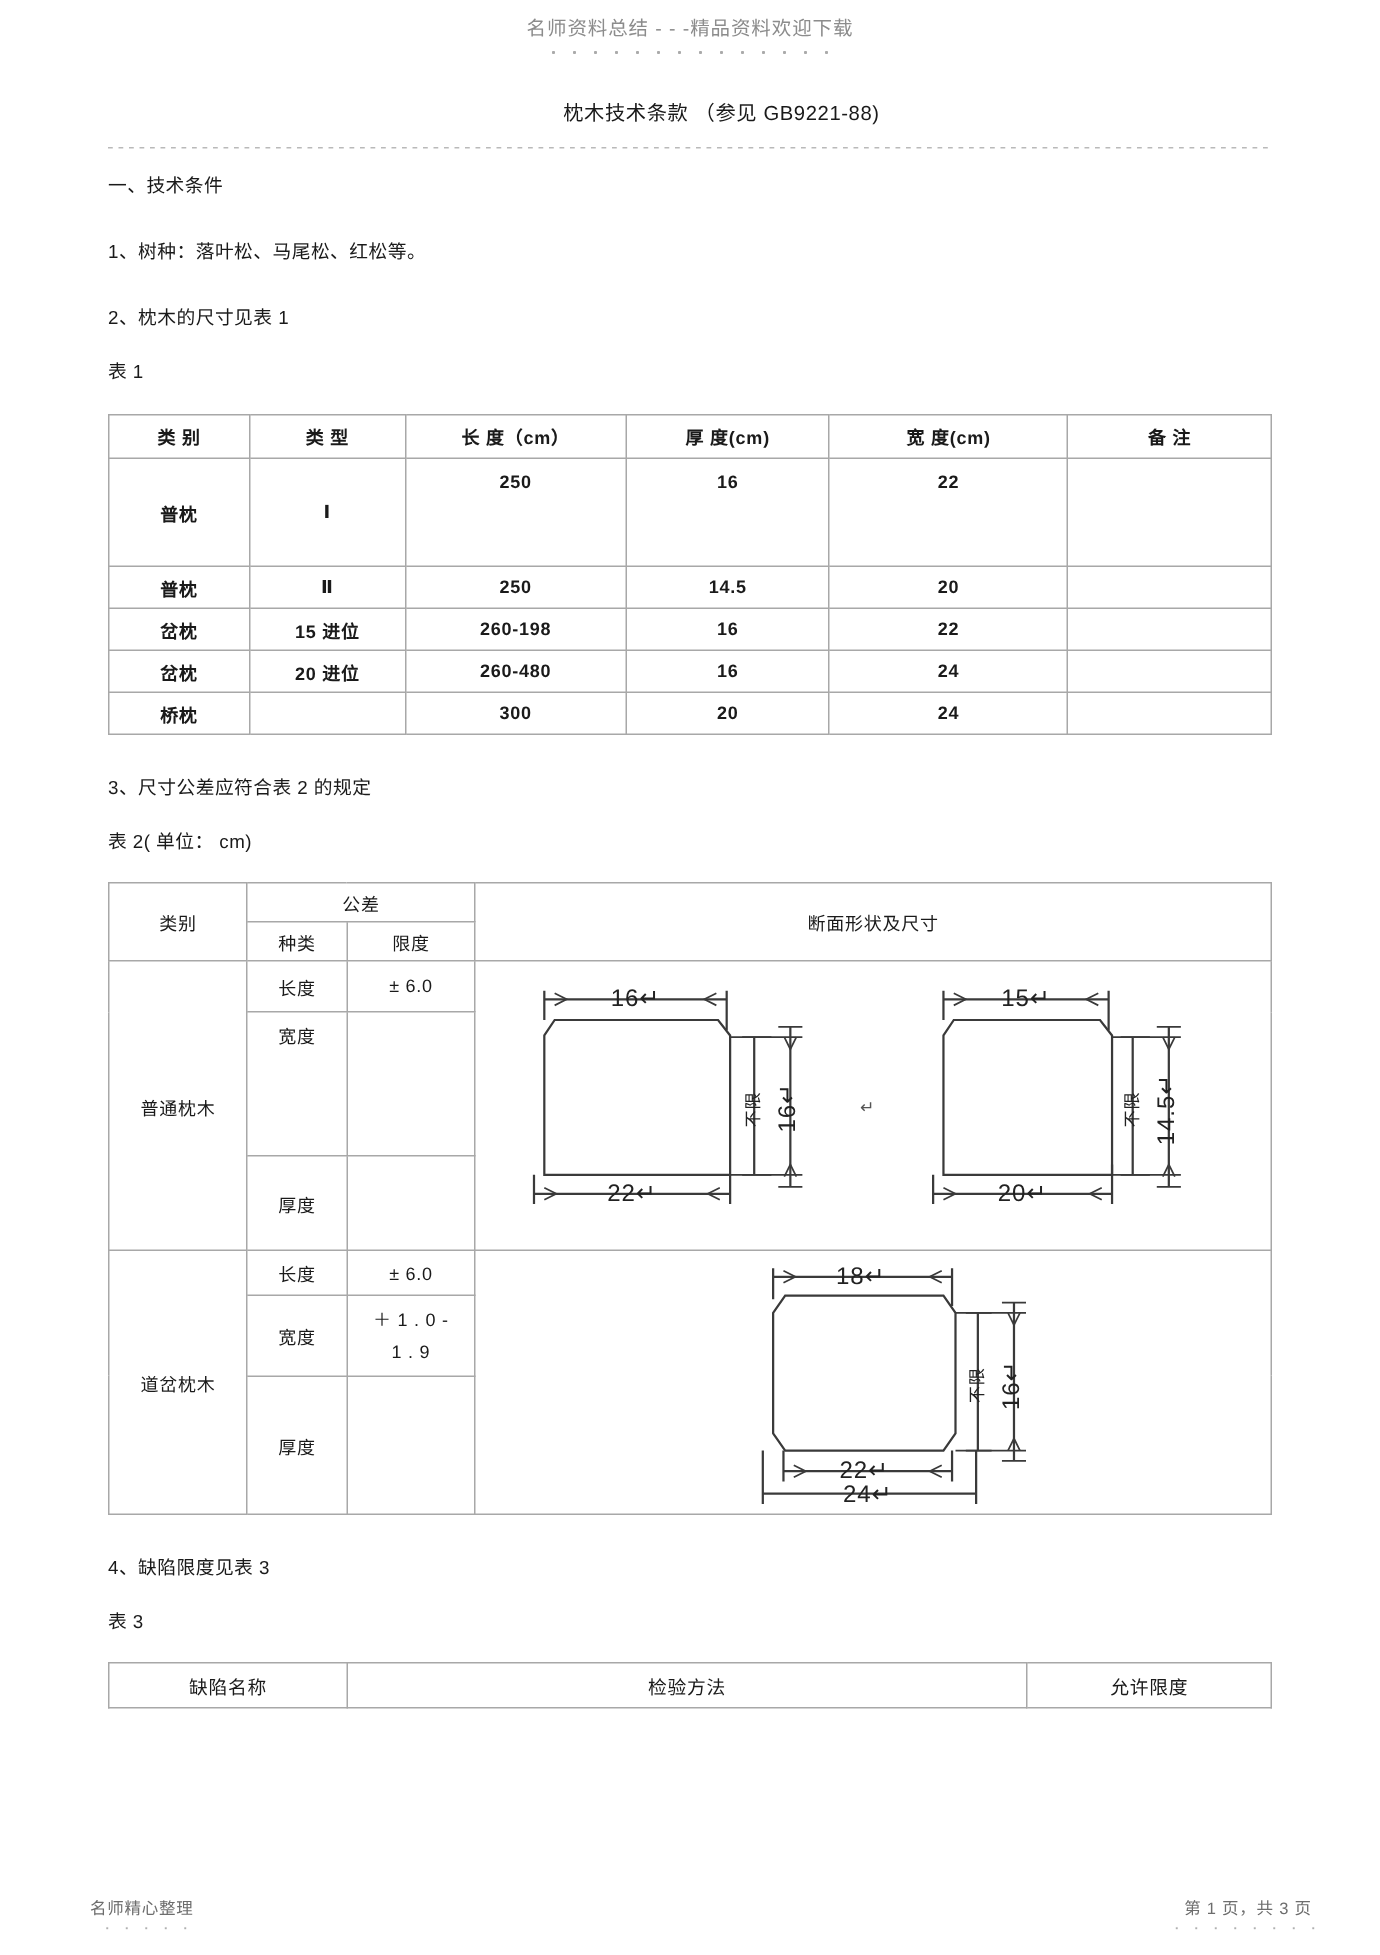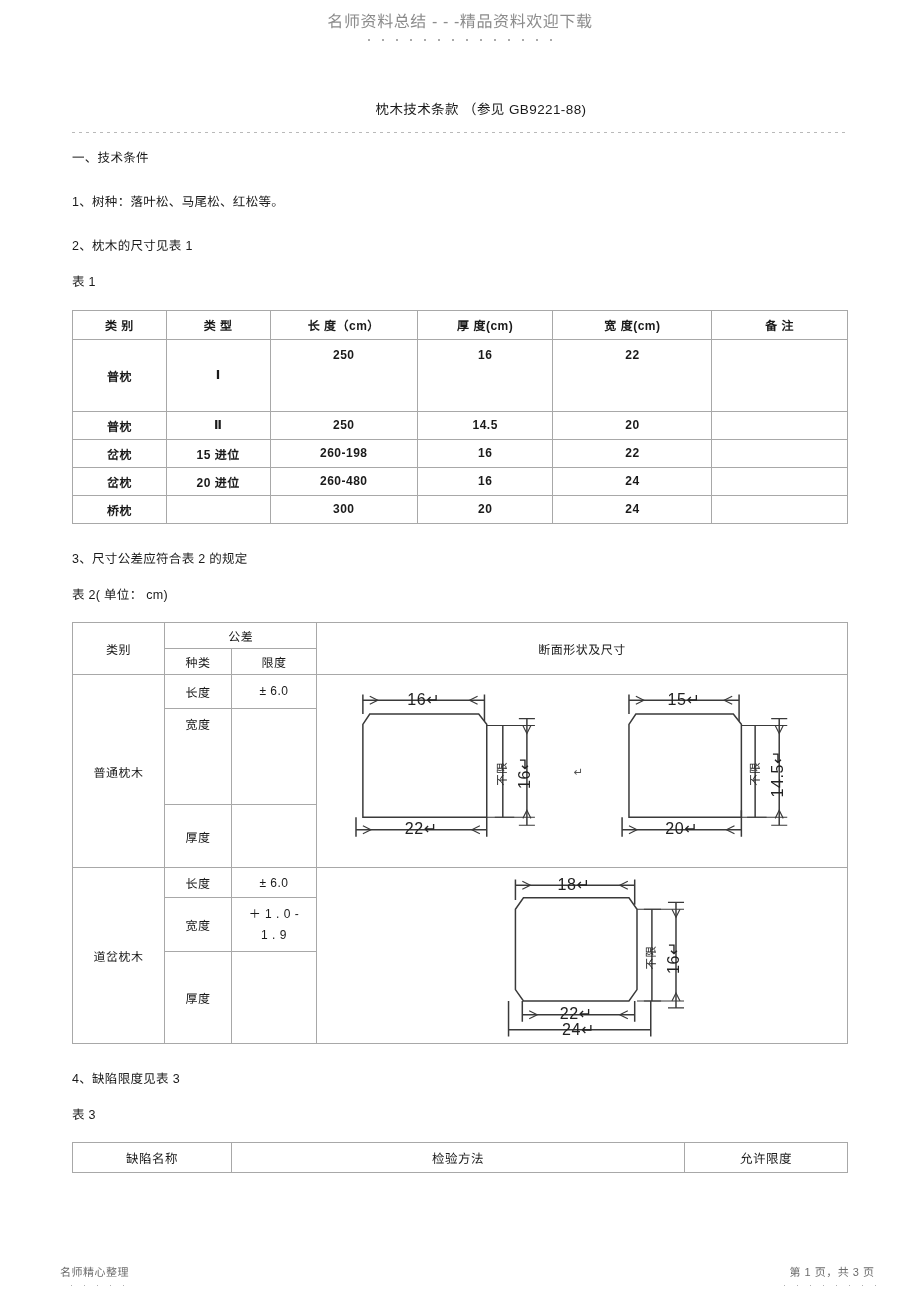--- a/index.html
+++ b/index.html
@@ -16,21 +16,21 @@
     overflow: hidden;
   }
 
   
   .wm-top {
     position: absolute;
     top: 8px; left: 0; right: 0;
     text-align: center;
   }
   .wm-top .wm-text {
-    font-size: 16px;
+    font-size: 13px;
     color: #8c8c8c;
     letter-spacing: 0.6px;
     white-space: nowrap;
     display: block;
   }
   .wm-top .wm-dots {
     display: block;
     margin: 3px auto 0;
     width: 196px;
     height: 6px;
@@ -38,21 +38,21 @@
     background-size: 14px 6px;
     background-position: 0 2px;
     background-repeat: repeat-x;
   }
 
   
   .page {
     position: absolute;
     top: 0; left: 0;
     width: 920px; height: 1136px;
-    padding: 98px 72px 0 72px;
+    padding: 64px 72px 0 72px;
   }
 
   .doc-title {
     text-align: center;
     font-size: 13.5px;
     font-weight: 400;
     letter-spacing: 0.4px;
     margin: 0 0 14px 0;
     padding-left: 42px;
   }

